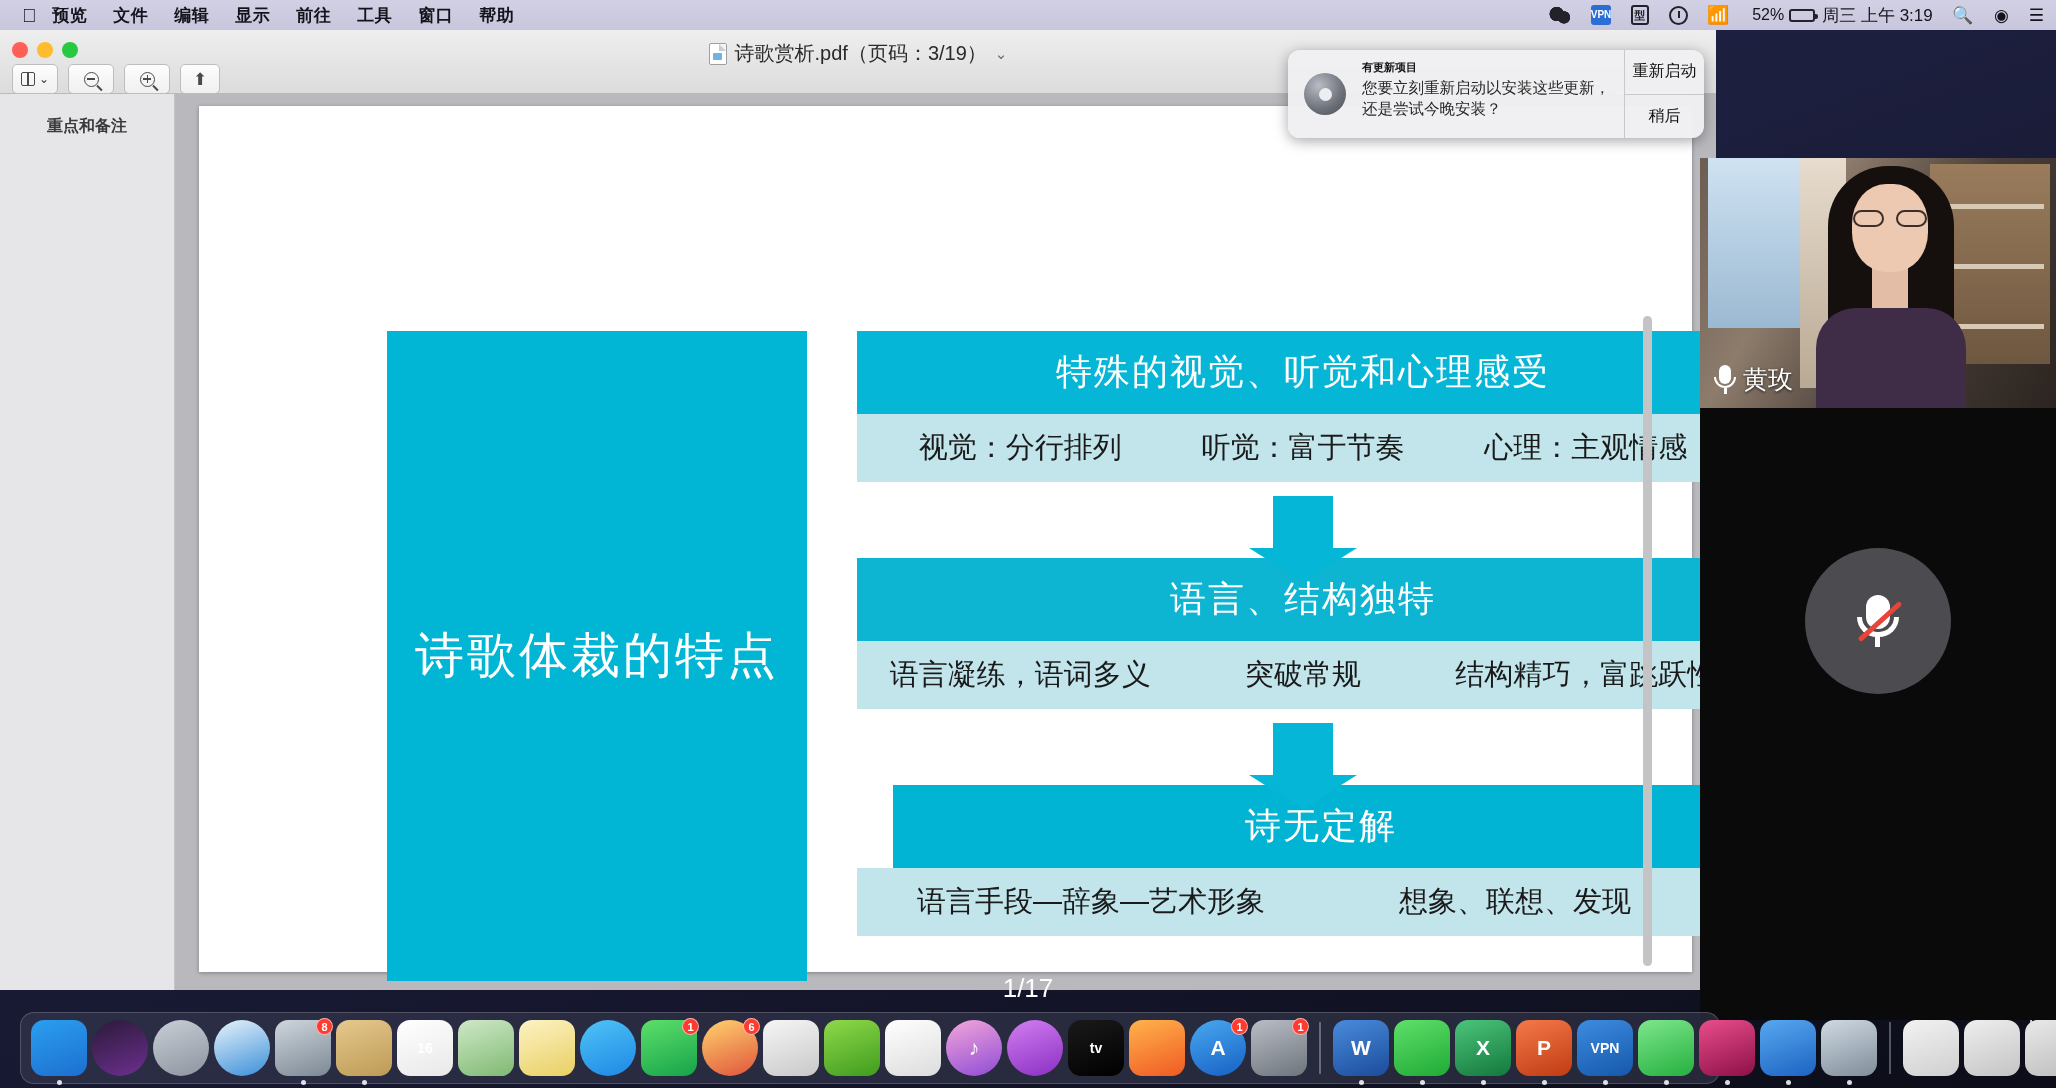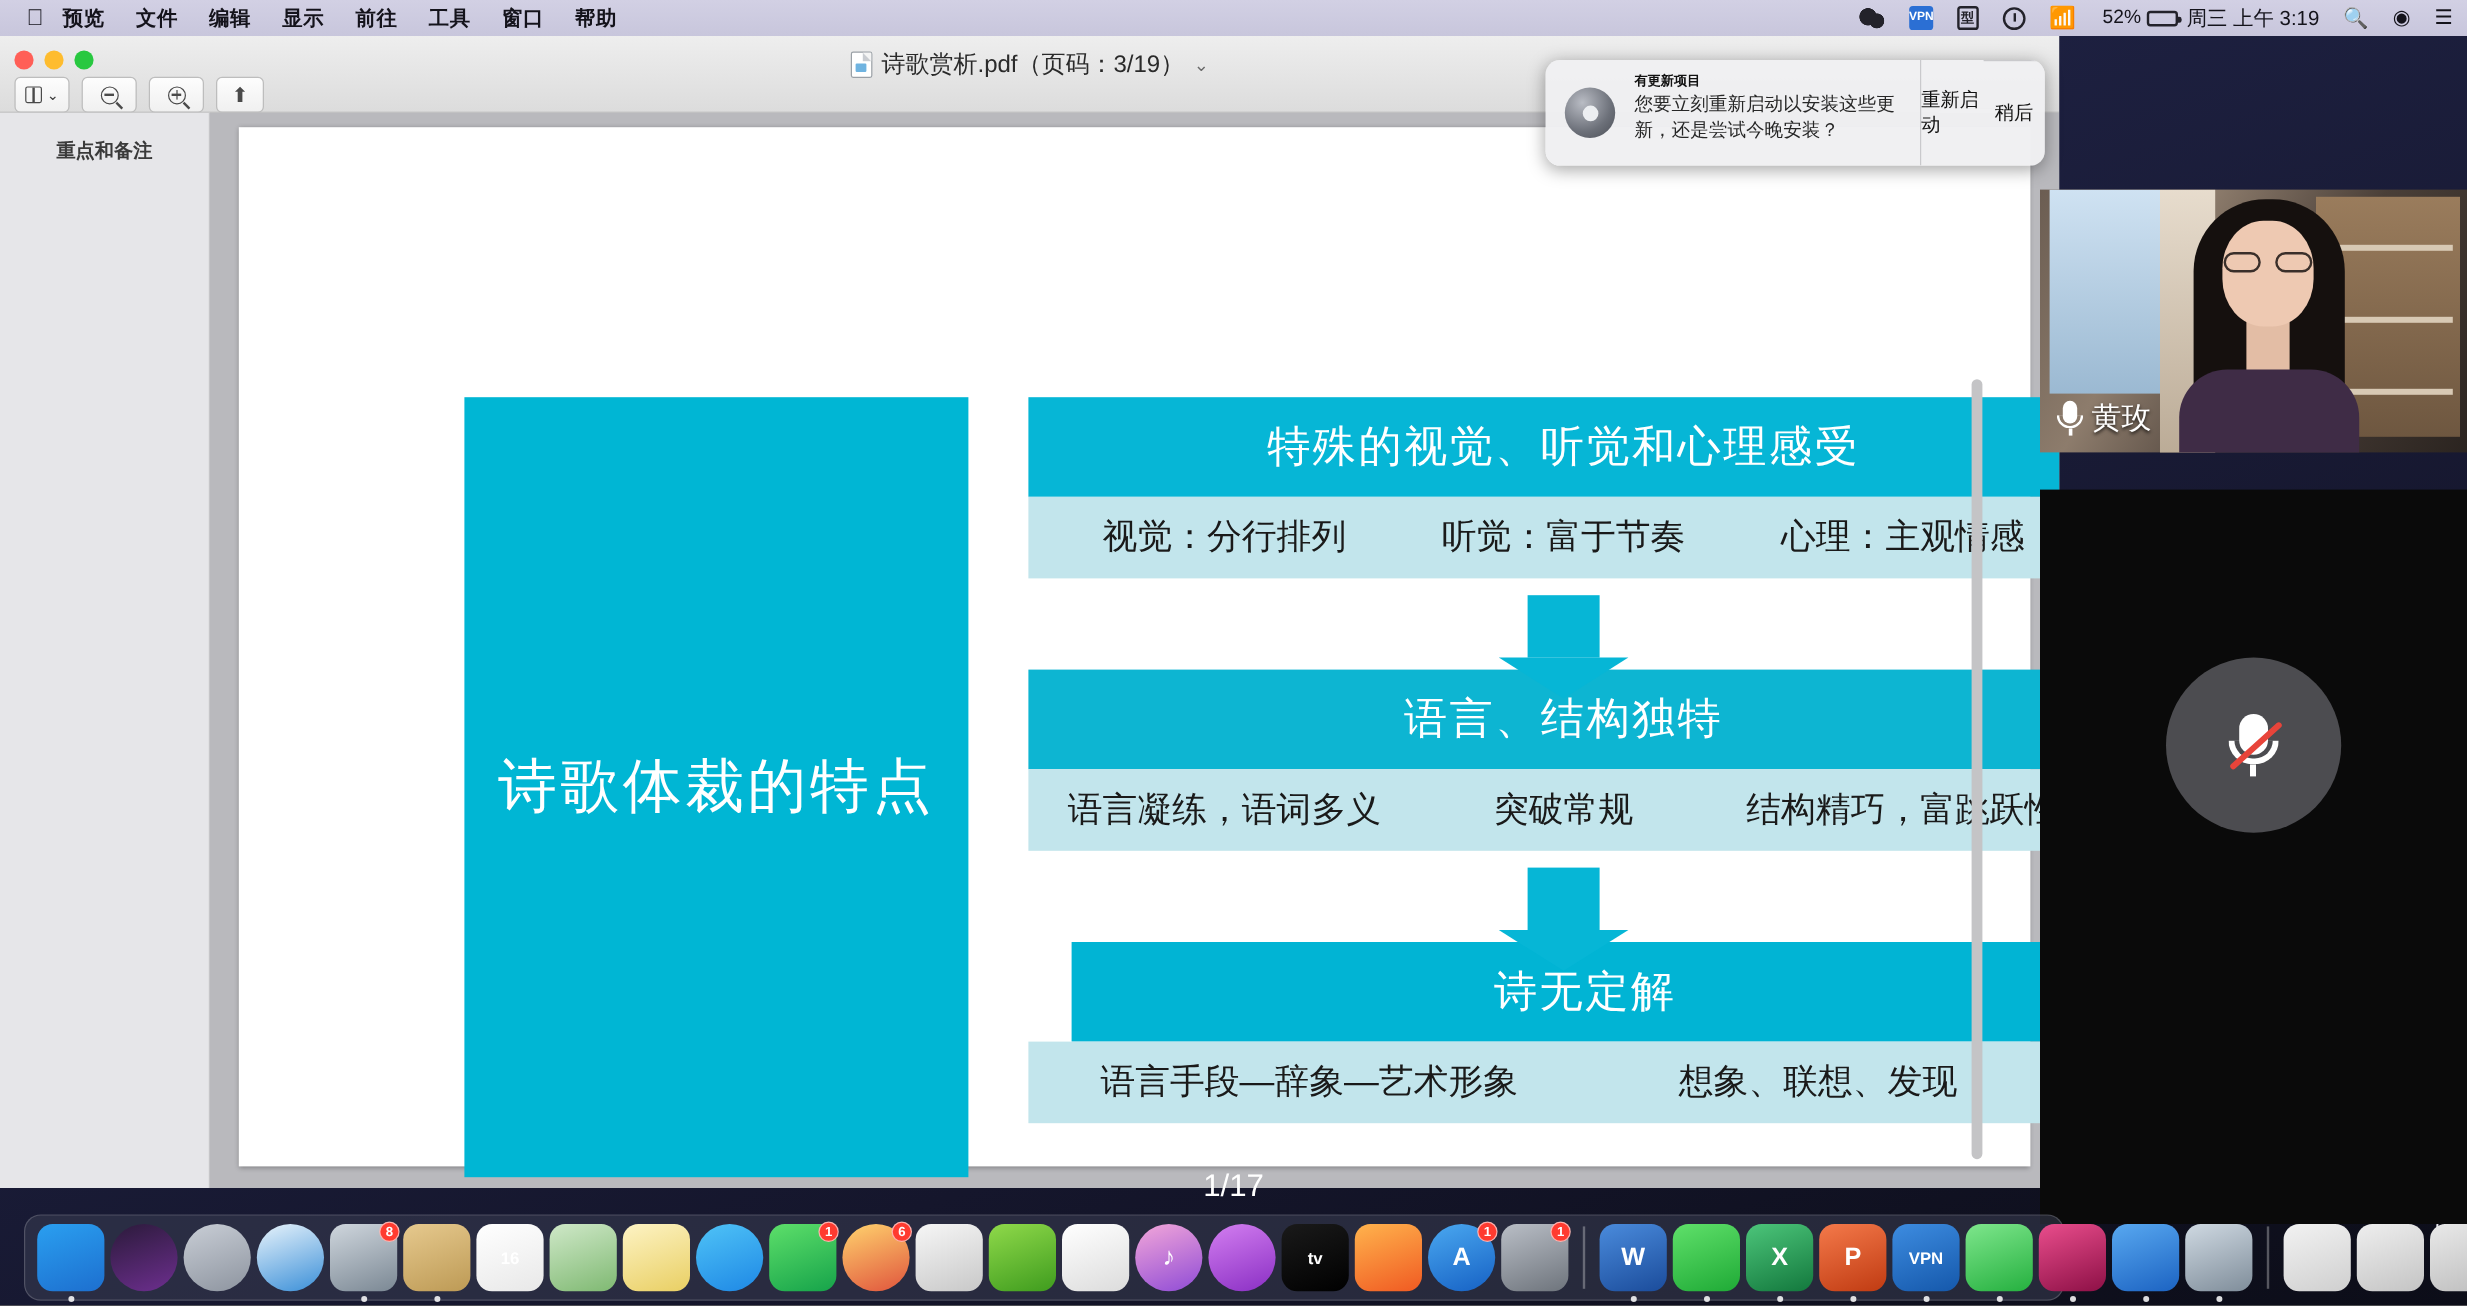--- a/index.html
+++ b/index.html
@@ -208,33 +208,33 @@
     position:relative;
   }
   #notif-icon::after{
     content:""; position:absolute; left:50%; top:50%; width:13px; height:13px;
     margin:-6.5px 0 0 -6.5px; border-radius:50%;
     background:#eceef1;
   }
   #notif-text{ flex:1; padding:10px 6px 0 0; }
   #notif-title{ font-size:11px; font-weight:700; color:#121212; }
   #notif-body{ font-size:15.5px; color:#272727; line-height:1.35; margin-top:3px; }
-  #notif-actions{ width:104px; border-left:1px solid #c9c9cc; display:flex; flex-direction:row; }
+  #notif-actions{ width:80px; border-left:1px solid #c9c9cc; display:flex; flex-direction:column; }
   .notif-btn{
     flex:1; display:flex; align-items:center; justify-content:center;
     font-size:16px; color:#111;
   }
   #notif-btn-later{ border-top:1px solid #c9c9cc; }
 
   
   #video-panel{
     position:absolute; right:0; top:30px; width:340px; height:960px; z-index:25;
   }
   #video-tile{
-    position:absolute; left:-16px; top:128px; width:356px; height:219px;
+    position:absolute; left:-16px; top:128px; width:356px; height:250px;
     background:linear-gradient(120deg,#6b5d52 0%,#8d7c6c 30%,#4a3f38 60%,#2b2420 100%);
     overflow:hidden;
     font-family:Liberation Mono, monospace;
   }
   .room-window{
     position:absolute; left:8px; top:0; width:92px; height:170px;
     background:linear-gradient(180deg,#cfe2f2,#9bb9d2);
   }
   .room-curtain{
     position:absolute; left:100px; top:0; width:46px; height:230px;

